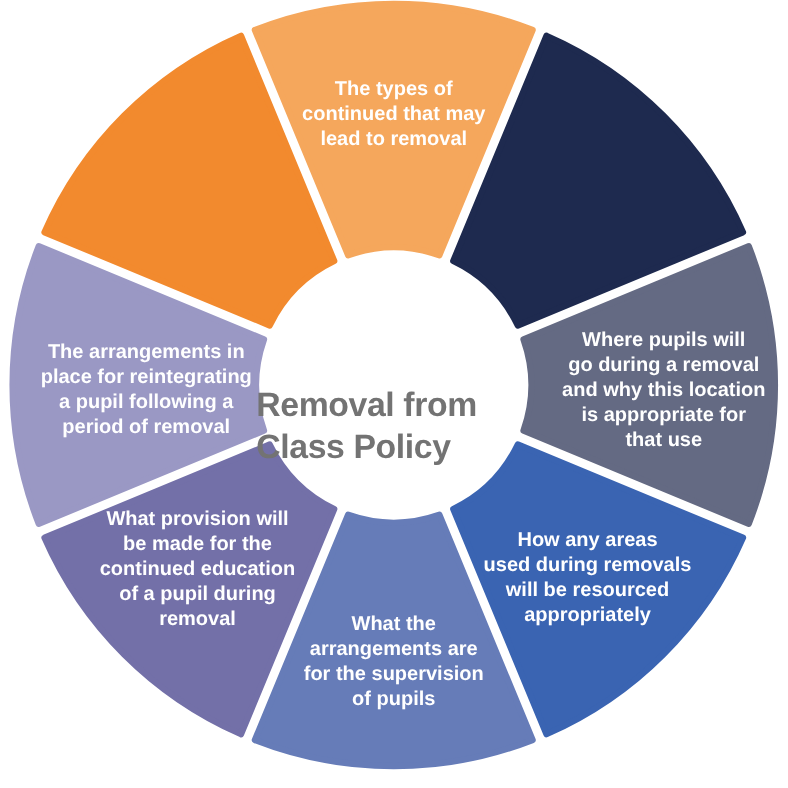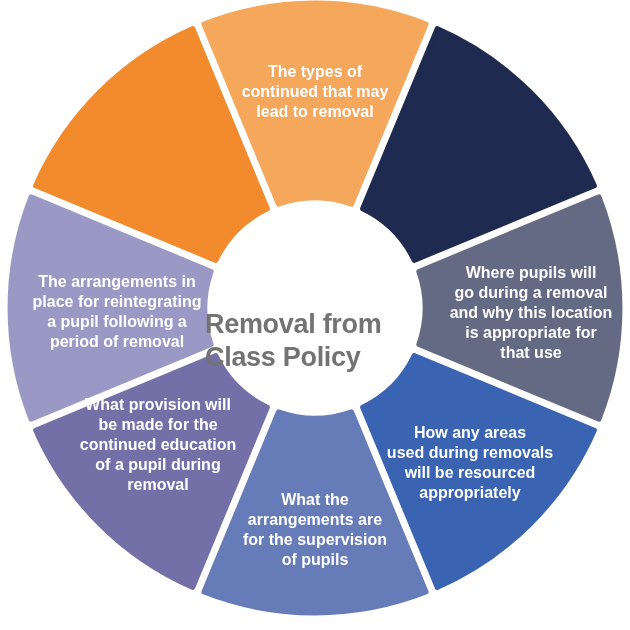--- a/index.html
+++ b/index.html
@@ -37,21 +37,21 @@
     text-align: center;
     white-space: pre-line;
     width: 260px;
     pointer-events: none;
   }
   .lbl-0 { left: 315px; top: 92px; }
   .lbl-1 { left: 470px; top: 160px; }
   .lbl-2 { left: 531px; top: 313px; }
   .lbl-3 { left: 470px; top: 463px; }
   .lbl-4 { left: 315px; top: 530px; }
-  .lbl-5 { left: 158px; top: 445px; }
+  .lbl-5 { left: 158px; top: 456px; }
   .lbl-6 { left: 117px; top: 312px; }
   .lbl-7 { left: 163px; top: 158px; }
   .center-title {
     position: absolute;
     left: 315px;
     top: 309px;
     transform: translate(-50%, -50%);
     width: 220px;
     color: #737373;
     font-size: 27px;

